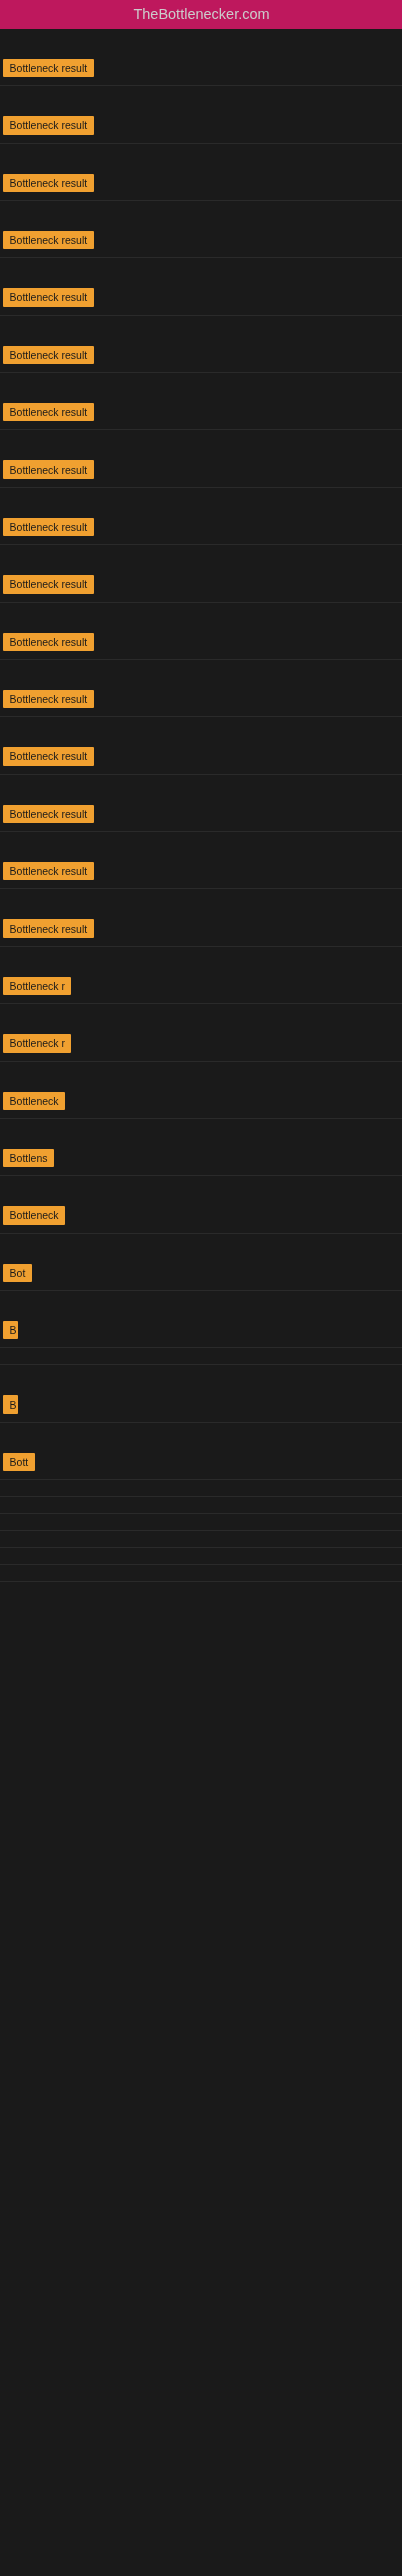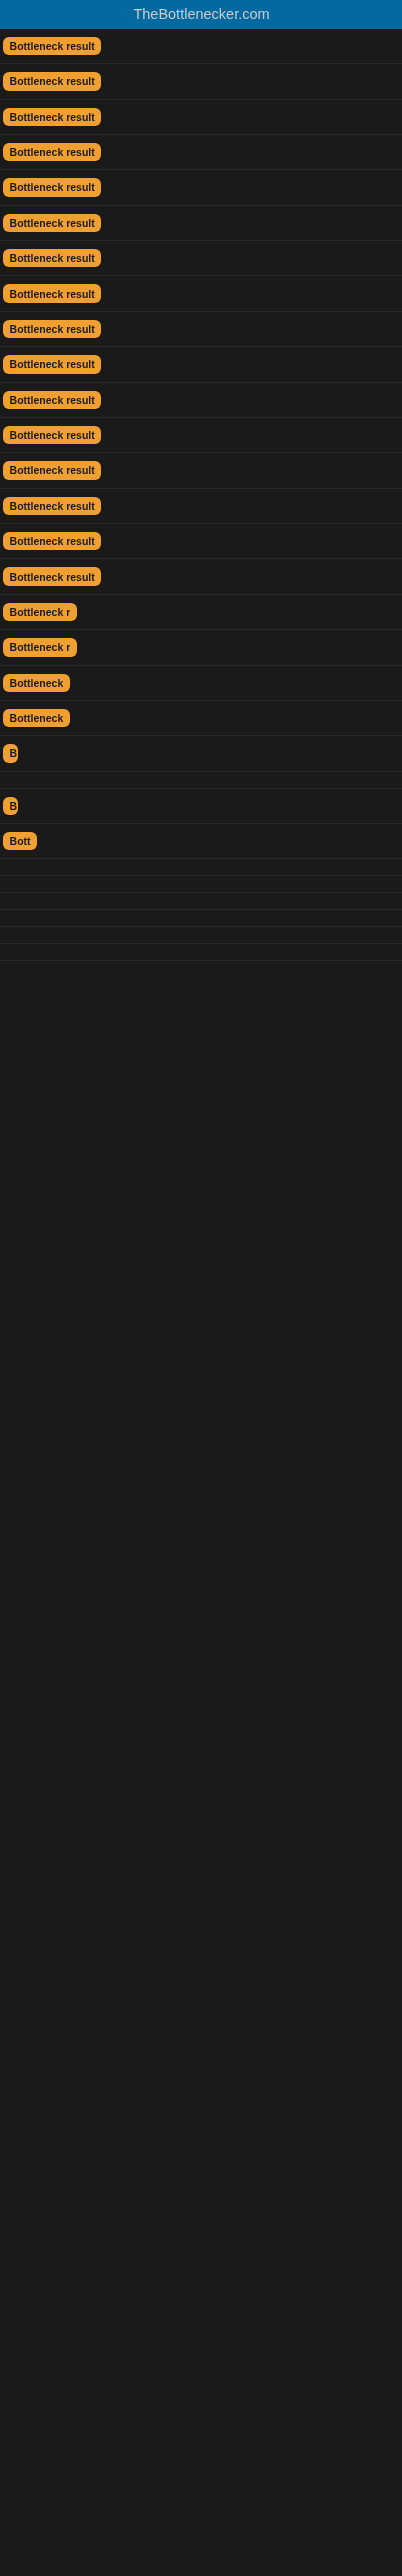--- a/index.html
+++ b/index.html
@@ -14,33 +14,34 @@
       background-color: #1a1a1a;
       font-family: Arial, sans-serif;
       position: relative;
     }
 
     .site-title {
       text-align: center;
       color: #cccccc;
       font-size: 14.5px;
       padding: 6.4px 0;
-      background-color: #0369a1;
+      background-color: #be185d;
     }
 
     .bottleneck-label {
       display: inline-block;
       background-color: #f0a030;
       color: #1a1a1a;
       font-size: 10.5px;
-      font-weight: bold;
+      font-weight: normal;
       padding: 3.2px 6.4px;
-      border-radius: 6px;
+      border-radius: 1px;
       white-space: nowrap;
       overflow: hidden;
+      margin-top: 22px;
     }
 
     .row {
       display: flex;
       align-items: center;
       padding: 8px 3.2px;
       border-bottom: 0.8px solid #2a2a2a;
     }
 
     
@@ -103,21 +104,27 @@
     <div class="row">
       <span class="bottleneck-label" style="--label-max-width: 81px; max-width: 81px;">Bottleneck r</span>
     </div>
     <div class="row">
       <span class="bottleneck-label" style="--label-max-width: 81px; max-width: 81px;">Bottleneck r</span>
     </div>
     <div class="row">
       <span class="bottleneck-label" style="--label-max-width: 72px; max-width: 72px;">Bottleneck</span>
     </div>
     <div class="row">
+      <span class="bottleneck-label" style="--label-max-width: 63px; max-width: 63px;">Bottlens</span>
+    </div>
+    <div class="row">
       <span class="bottleneck-label" style="--label-max-width: 71px; max-width: 71px;">Bottleneck</span>
+    </div>
+    <div class="row">
+      <span class="bottleneck-label" style="--label-max-width: 32px; max-width: 32px;">Bot</span>
     </div>
     <div class="row">
       <span class="bottleneck-label" style="--label-max-width: 14.5px; max-width: 14.5px;">B</span>
     </div>
     <div class="row"></div>
     <div class="row">
       <span class="bottleneck-label" style="--label-max-width: 14.5px; max-width: 14.5px;">B</span>
     </div>
     <div class="row">
       <span class="bottleneck-label" style="--label-max-width: 35px; max-width: 35px;">Bott</span>

